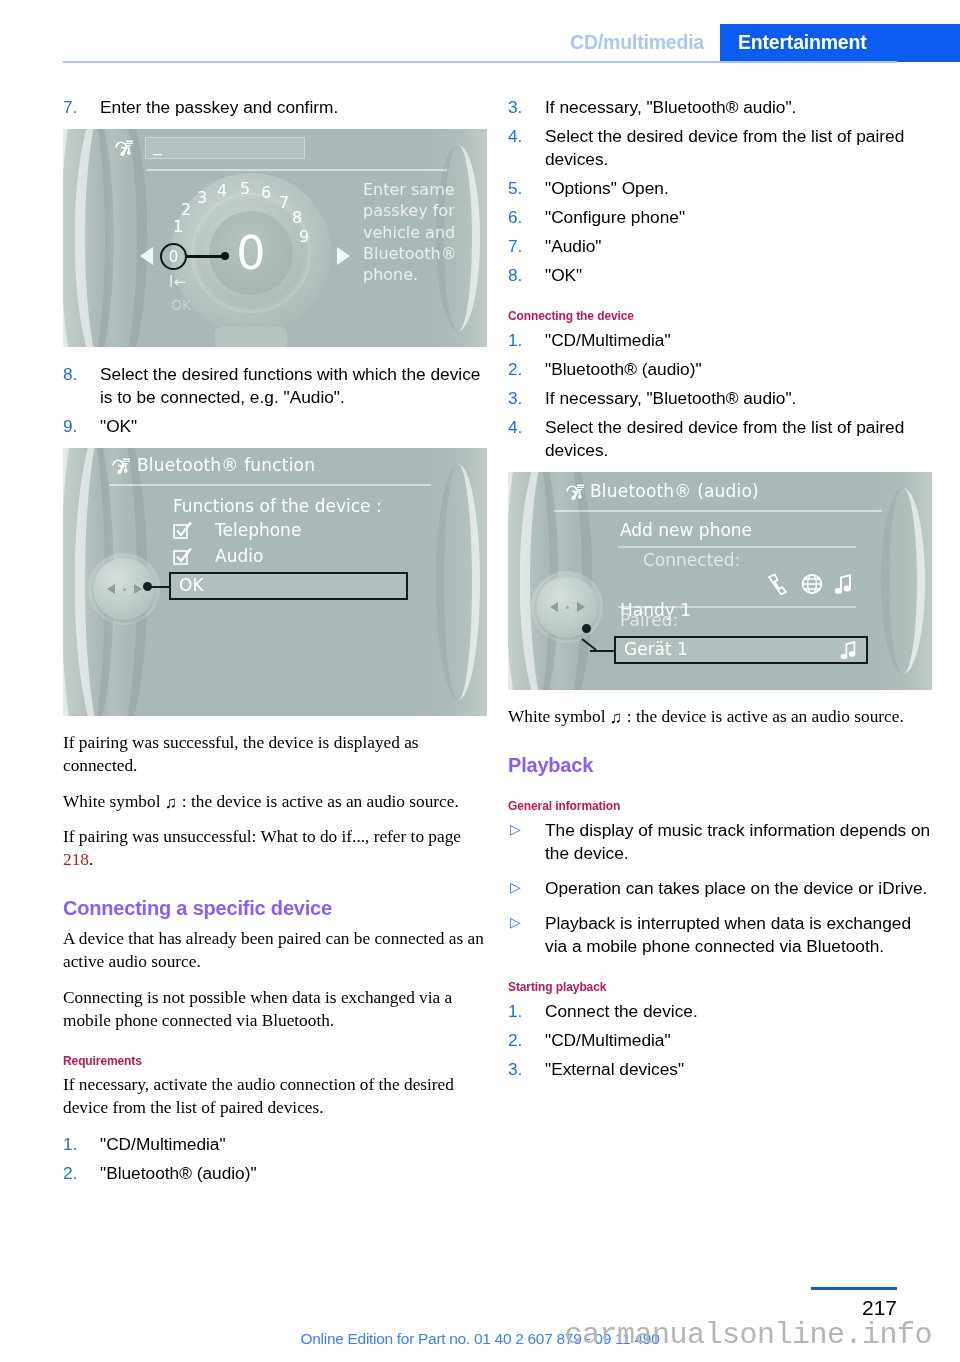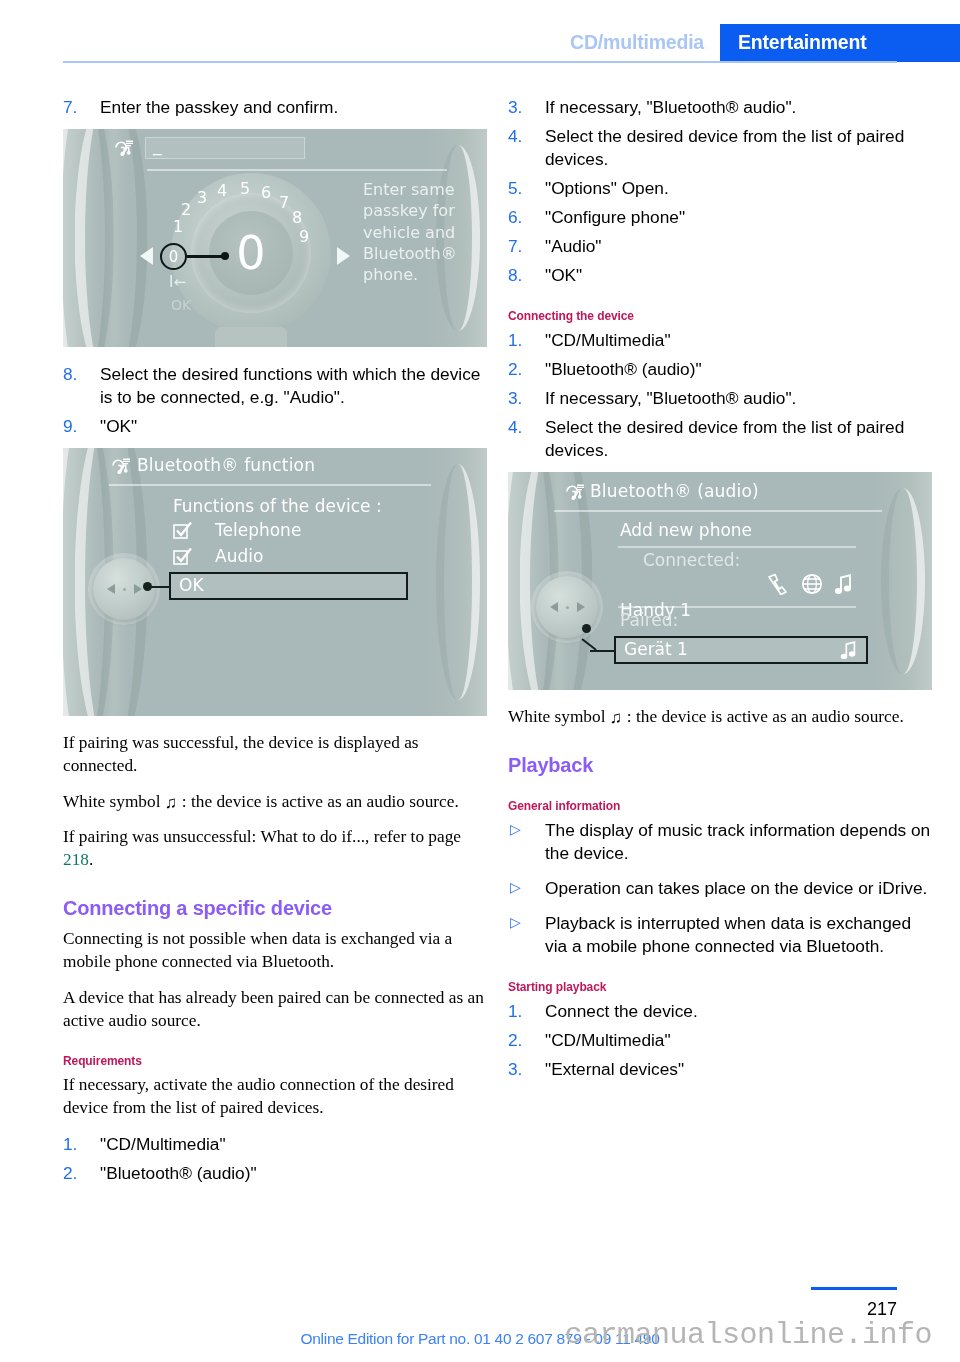--- a/index.html
+++ b/index.html
@@ -76,21 +76,21 @@
   ul.bullets { list-style: none; margin: 0 0 10px 0; padding: 0; }
   ul.bullets li {
     position: relative; padding-left: 37px;
     font-size: 17.3px; line-height: 1.33; margin-bottom: 12px;
   }
   ul.bullets li .bul {
     position: absolute; left: 2px; top: 3px;
     color: #2f74e8; font-size: 14px; line-height: 1;
   }
 
-  .page-link { color: #0f766e; }
+  .page-link { color: #b91c1c; }
 
   .note-symbol {
     display: inline-block; transform: translateY(1px);
     font-size: 17px;
   }
 
   
   .idrive {
     position: relative; width: 424px;
     background: #a9b8b8;
@@ -210,21 +210,21 @@
     position:absolute; color:#fff; font-size:16px;
   }
 
   
   .footer-line {
     position: absolute; right: 63px; bottom: 72px; width: 86px; height: 3px;
     background: #0a5df0;
   }
   .page-num {
     position: absolute; right: 63px; bottom: 42px;
-    font-size: 18px; color: #000; font-weight: normal;
+    font-size: 21px; color: #000; font-weight: normal;
   }
   .footer-text {
     position: absolute; left: 0; right: 0; bottom: 14px;
     text-align: center; font-size: 15.5px; color: #3b82f6;
     letter-spacing: -0.3px;
   }
   .watermark {
     position: absolute; right: 28px; bottom: 10px;
     font-size: 30px; color: #b5b5b5; letter-spacing: -0.5px;
     font-family: Liberation Mono, monospace;
@@ -365,22 +365,22 @@
     <span class="note-symbol">♫</span>
     <span>: the device is active as an audio source.</span>
   </p>
 
   <p class="body-text">
     <span>If pairing was unsuccessful: What to do if..., refer to page</span>
     <span class="page-link">218</span><span>.</span>
   </p>
 
   <h2 class="sec">Connecting a specific device</h2>
+  <p class="body-text">A device that has already been paired can be connected as an active audio source.</p>
   <p class="body-text">Connecting is not possible when data is exchanged via a mobile phone connected via Bluetooth.</p>
-  <p class="body-text">A device that has already been paired can be connected as an active audio source.</p>
 
   <h3 class="sub">Requirements</h3>
   <p class="body-text">If necessary, activate the audio connection of the desired device from the list of paired devices.</p>
 
   <ol class="steps">
     <li>
       <span class="num">1.</span>
       <span>"CD/Multimedia"</span>
     </li>
     <li>

